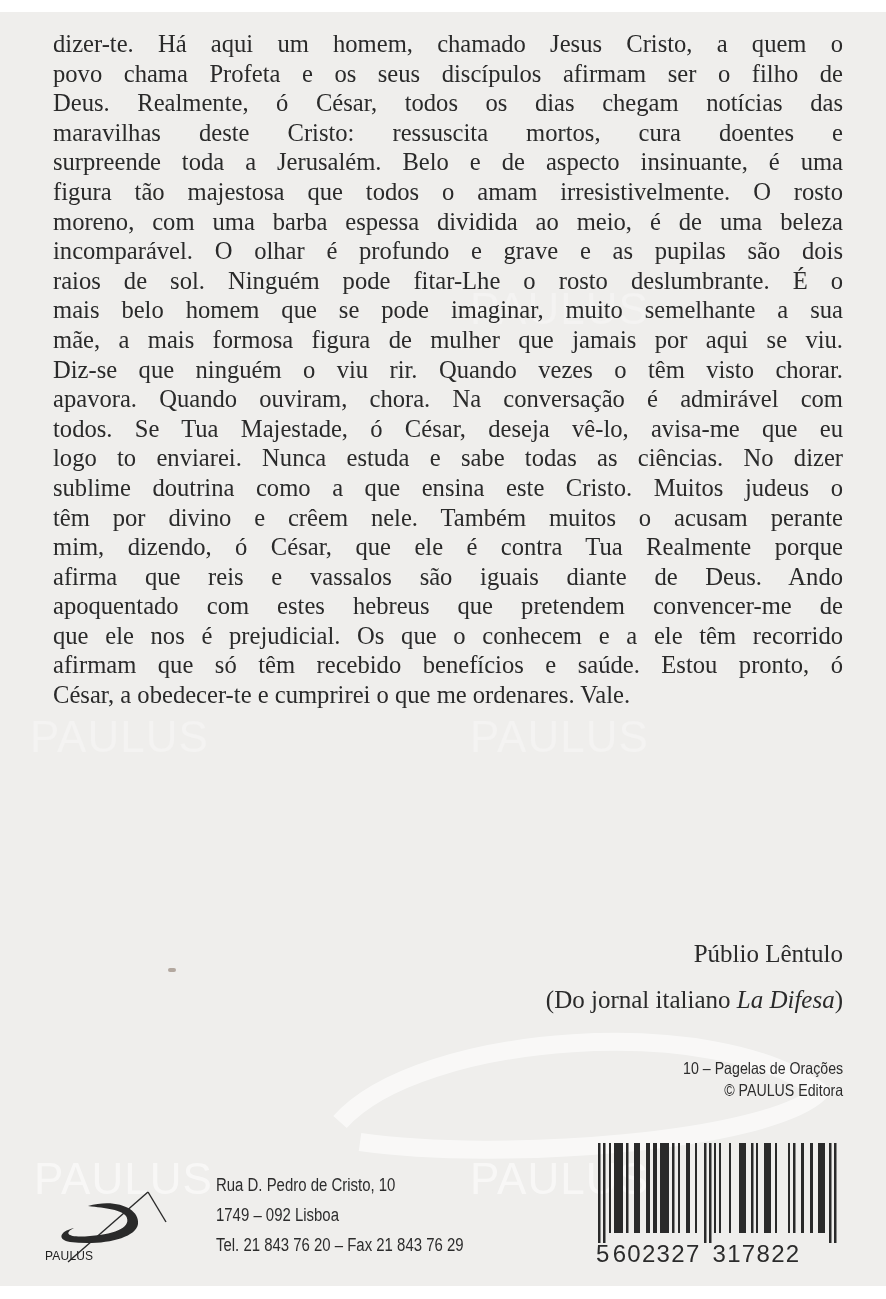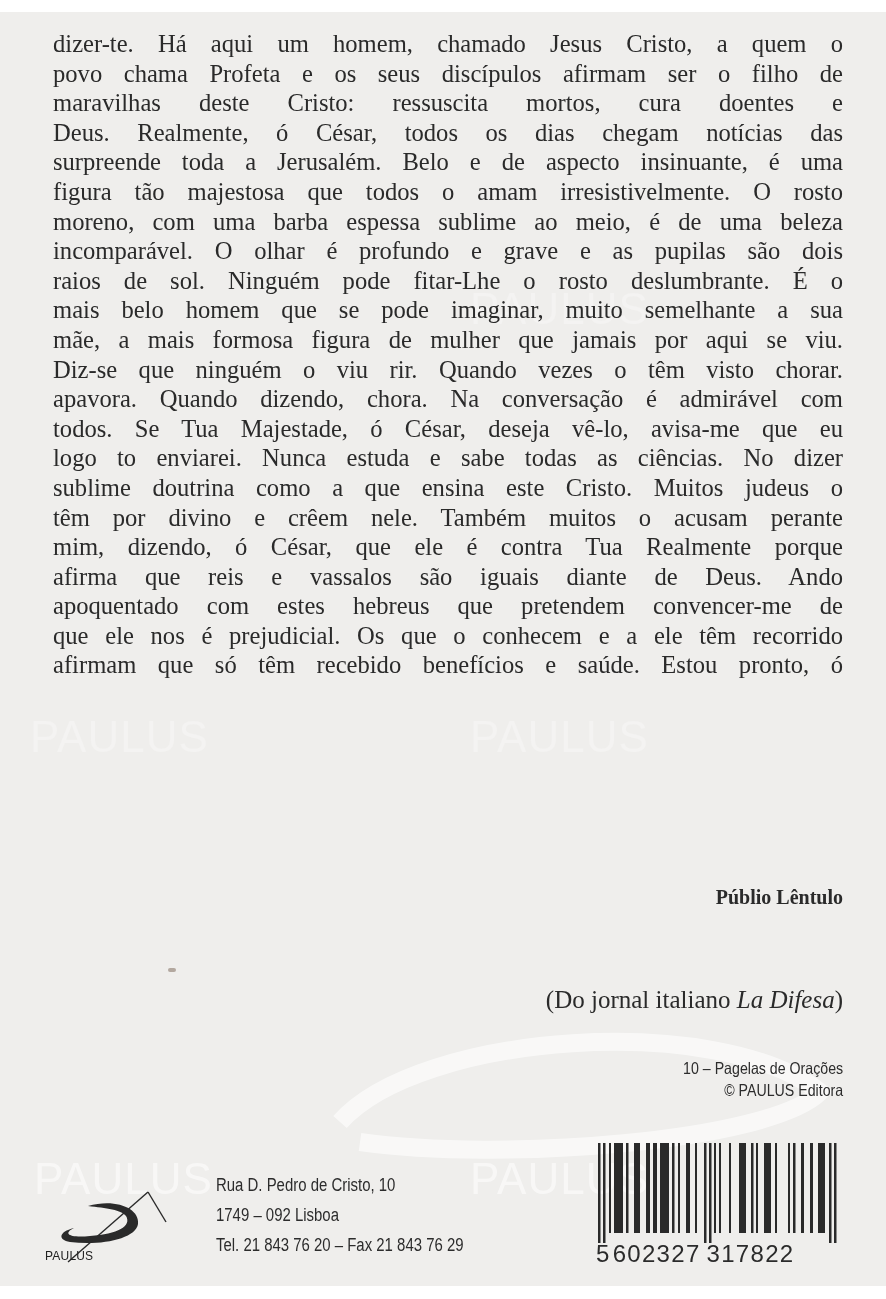--- a/index.html
+++ b/index.html
@@ -53,23 +53,23 @@
       text-align-last: justify;
       white-space: nowrap;
       height: 29.6px;
     }
     .body-text .line.last {
       text-align-last: left;
     }
     .signature {
       position: absolute;
       right: 43px;
-      top: 874px;
-      font-size: 20px;
-      font-weight: bold;
+      top: 928px;
+      font-size: 25px;
+      font-weight: normal;
       color: #2a2a2a;
     }
     .source {
       position: absolute;
       right: 43px;
       top: 974px;
       font-size: 25px;
       color: #2a2a2a;
     }
     .source i { font-style: italic; }
@@ -125,21 +125,21 @@
       left: 596px;
       top: 1228px;
       font-family: "Liberation Sans", "DejaVu Sans", sans-serif;
       font-size: 24px;
       color: #2b2b2b;
       letter-spacing: 1.3px;
       white-space: nowrap;
     }
     .barcode-digits span { display: inline-block; }
     .bd-first { margin-right: 2px; }
-    .bd-mid { margin-right: 6px; }
+    .bd-mid { margin-right: 12px; }
     .speck {
       position: absolute;
       left: 168px;
       top: 956px;
       width: 8px;
       height: 4px;
       background: #8a7a6c;
       border-radius: 3px;
       opacity: 0.6;
     }
@@ -155,40 +155,41 @@
   <div class="watermark" style="left:470px; top:700px; opacity:0.5;">PAULUS</div>
   <div class="watermark" style="left:470px; top:272px; opacity:0.5;">PAULUS</div>
 
   <svg class="wm-swoosh" style="left:300px; top:960px;" width="560" height="200" viewBox="0 0 560 200">
     <path d="M40 150 C 120 60, 420 40, 520 120 C 470 170, 200 190, 60 170" fill="none" stroke="rgba(255,255,255,0.6)" stroke-width="18"></path>
   </svg>
 
   <div class="body-text">
     <span class="line">dizer-te. Há aqui um homem, chamado Jesus Cristo, a quem o</span>
     <span class="line">povo chama Profeta e os seus discípulos afirmam ser o filho de</span>
+    <span class="line">Deus. Realmente, ó César, todos os dias chegam notícias das</span>
     <span class="line">maravilhas deste Cristo: ressuscita mortos, cura doentes e</span>
-    <span class="line">Deus. Realmente, ó César, todos os dias chegam notícias das</span>
     <span class="line">surpreende toda a Jerusalém. Belo e de aspecto insinuante, é uma</span>
     <span class="line">figura tão majestosa que todos o amam irresistivelmente. O rosto</span>
-    <span class="line">moreno, com uma barba espessa sublime ao meio, é de uma beleza</span>
+    <span class="line">moreno, com uma barba espessa dividida ao meio, é de uma beleza</span>
     <span class="line">incomparável. O olhar é profundo e grave e as pupilas são dois</span>
     <span class="line">raios de sol. Ninguém pode fitar-Lhe o rosto deslumbrante. É o</span>
     <span class="line">mais belo homem que se pode imaginar, muito semelhante a sua</span>
     <span class="line">mãe, a mais formosa figura de mulher que jamais por aqui se viu.</span>
     <span class="line">Diz-se que ninguém o viu rir. Quando vezes o têm visto chorar.</span>
-    <span class="line">apavora. Quando dizendo, chora. Na conversação é admirável com</span>
+    <span class="line">apavora. Quando ouviram, chora. Na conversação é admirável com</span>
     <span class="line">todos. Se Tua Majestade, ó César, deseja vê-lo, avisa-me que eu</span>
     <span class="line">logo to enviarei. Nunca estuda e sabe todas as ciências. No dizer</span>
     <span class="line">sublime doutrina como a que ensina este Cristo. Muitos judeus o</span>
     <span class="line">têm por divino e crêem nele. Também muitos o acusam perante</span>
     <span class="line">mim, dizendo, ó César, que ele é contra Tua Realmente porque</span>
     <span class="line">afirma que reis e vassalos são iguais diante de Deus. Ando</span>
     <span class="line">apoquentado com estes hebreus que pretendem convencer-me de</span>
     <span class="line">que ele nos é prejudicial. Os que o conhecem e a ele têm recorrido</span>
     <span class="line">afirmam que só têm recebido benefícios e saúde. Estou pronto, ó</span>
+    <span class="line last">César, a obedecer-te e cumprirei o que me ordenares. Vale.</span>
   </div>
 
   <div class="speck"></div>
 
   <div class="signature">Públio Lêntulo</div>
   <div class="source"><span>(Do jornal italiano </span><i>La Difesa</i><span>)</span></div>
 
   <div class="series">
     <div>10 – Pagelas de Orações</div>
     <div>© PAULUS Editora</div>

